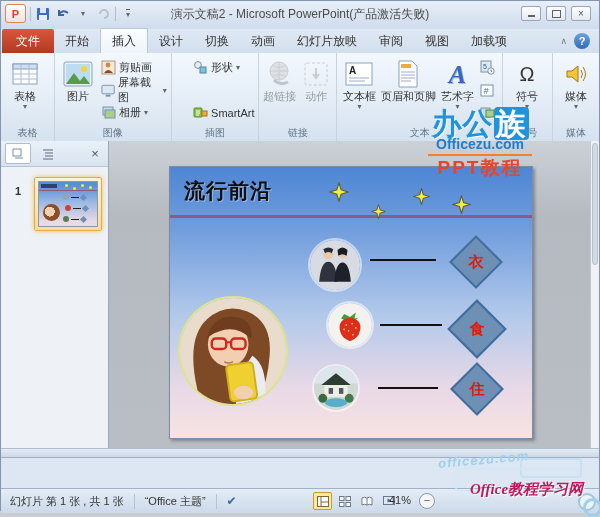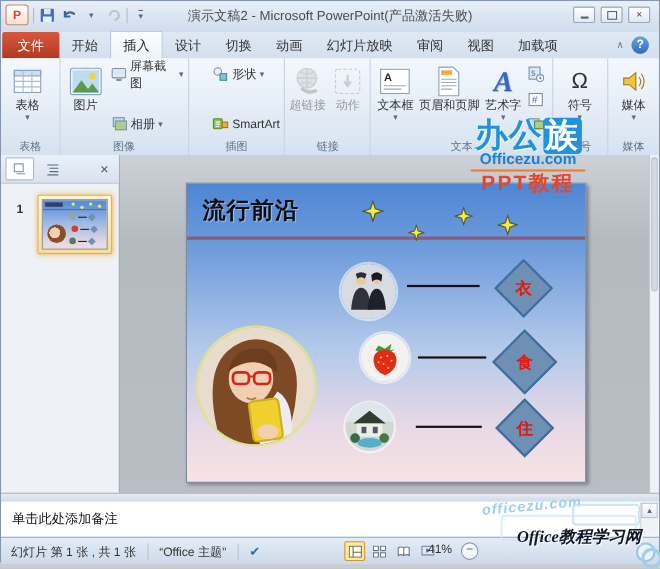--- a/index.html
+++ b/index.html
@@ -138,21 +138,21 @@
   .wm-logo-tile{background:#2193dd;color:#fff;border-radius:4px;padding:0 2px;text-shadow:none;}
   .wm-site{font-size:14px;font-weight:bold;color:#1b7fd0;line-height:15px;}
   .wm-rule{width:104px;height:2px;background:#f08030;margin:2px auto 1px;}
   .wm-tag{font-size:19px;font-weight:bold;color:#e8442a;letter-spacing:2px;line-height:21px;}
   .wm-scribble{position:absolute;left:438px;top:452px;z-index:50;color:#9ecfec;font-size:13px;font-weight:bold;
                font-style:italic;transform:rotate(-5deg);letter-spacing:1px;}
   .wm-ghost1{position:absolute;left:520px;top:458px;width:58px;height:16px;border:2px solid #bfe0f2;border-radius:4px;z-index:50;opacity:.8;}
   .wm-ghost2{position:absolute;left:455px;top:468px;width:120px;height:20px;border:2px solid #cfe7f7;border-radius:4px;z-index:50;opacity:.7;}
   .wm-footer{position:absolute;left:470px;top:481px;width:130px;z-index:60;
              font-family:"Liberation Serif","DejaVu Serif",serif;font-style:italic;font-weight:bold;
-             color:#0f172a;text-shadow:1px 1px 0 #fff;}
+             color:#be185d;text-shadow:1px 1px 0 #fff;}
   .wm-f1{font-size:15px;line-height:16px;white-space:nowrap;}
   .wm-f2{font-size:14px;line-height:15px;padding-left:10px;white-space:nowrap;}
   .wm-ring{position:absolute;right:-2px;top:17px;width:13px;height:13px;border:3px solid #9fd0ea;border-radius:50%;background:transparent;}
 </style>
 </head>
 <body>
 
 <div class="window">
 
   <div class="titlebar">
@@ -239,20 +239,28 @@
           <svg width="30" height="26" viewBox="0 0 30 26">
               <rect x="1" y="1" width="28" height="24" rx="2" fill="#eaf2fa" stroke="#8aa0c0"></rect>
               <rect x="3" y="3" width="24" height="20" fill="#bcdcf2"></rect>
               <circle cx="21" cy="8" r="3" fill="#f4d23a"></circle>
               <path d="M3 23 L11 12 L17 20 L21 15 L27 23 Z" fill="#5a9a4a"></path>
             </svg>
         </div>
         <span>图片</span>
       </div>
       <div class="smallcol">
+        <div class="smallbtn">
+          <svg class="icon16" width="15" height="15" viewBox="0 0 15 15">
+              <rect x="1" y="1" width="13" height="13" fill="#f6e8d8" stroke="#b09878"></rect>
+              <circle cx="7" cy="5" r="2.4" fill="#c88a4a"></circle>
+              <path d="M3 13 Q7 7 12 13 Z" fill="#8a4a28"></path>
+            </svg>
+          <span>剪贴画</span>
+        </div>
         <div class="smallbtn">
           <svg class="icon16" width="15" height="15" viewBox="0 0 15 15">
               <rect x="1" y="2" width="13" height="9" rx="1" fill="#dce8f4" stroke="#7a90ac"></rect>
               <rect x="5" y="12" width="5" height="2" fill="#7a90ac"></rect>
             </svg>
           <span>屏幕截图</span>
           <span class="caret">▾</span>
         </div>
         <div class="smallbtn">
           <svg class="icon16" width="15" height="15" viewBox="0 0 15 15">
@@ -534,28 +542,20 @@
         </div>
       </div>
       <div class="vscroll">
           <div class="vthumb"></div>
         </div>
     </div>
   </div>
 
   <div class="splitter"></div>
 
-  <div class="notes">
-    <div class="notes-text">单击此处添加备注</div>
-    <div class="nscroll">
-      <div class="nup">
-          <span>▲</span>
-        </div>
-    </div>
-  </div>
 
   <div class="statusbar">
     <span class="sitem" style="margin-left:6px;">幻灯片 第 1 张 , 共 1 张</span>
     <span class="ssep"></span>
     <span class="sitem">“Office 主题”</span>
     <span class="ssep"></span>
     <span class="sitem check">✔</span>
     <div class="views">
       <div class="vb active">
         <svg width="12" height="11" viewBox="0 0 12 11">

